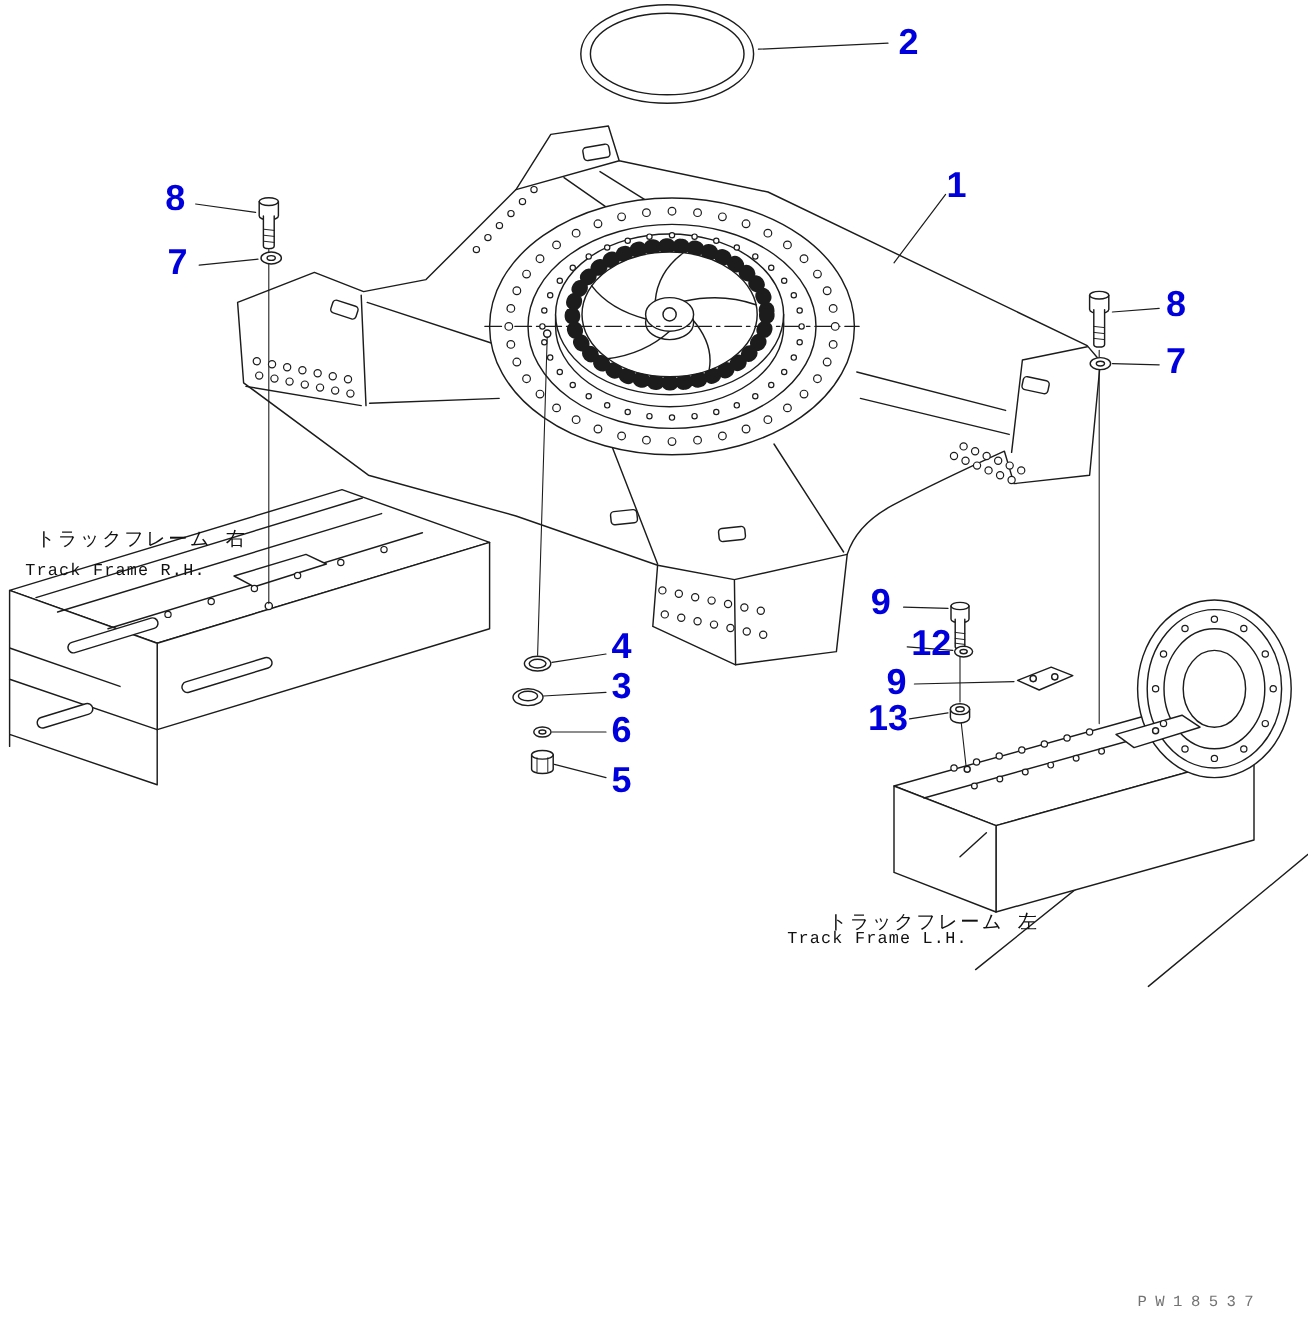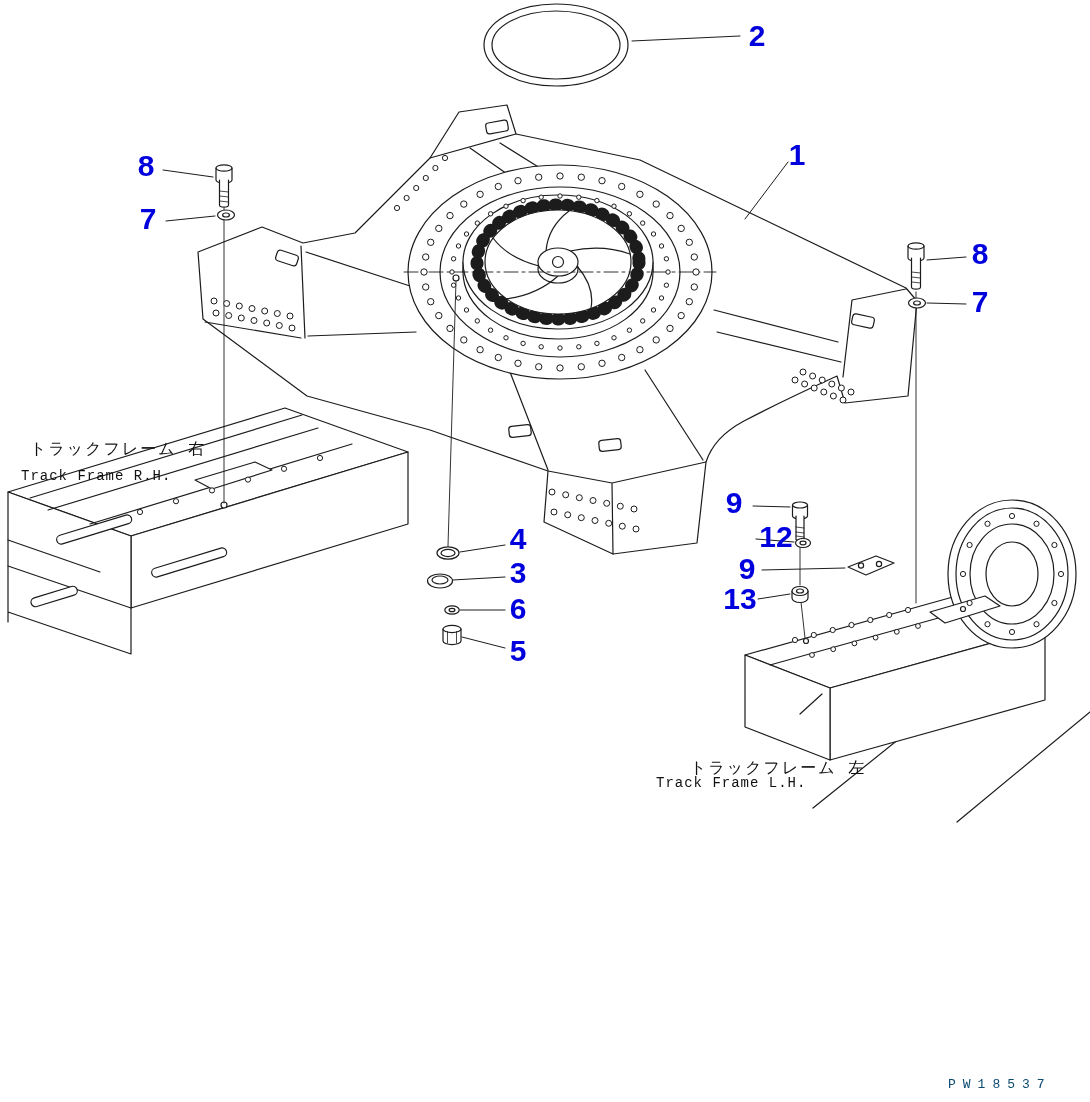--- a/index.html
+++ b/index.html
@@ -15,21 +15,21 @@
     color:var(--callout,#0000dd);
     user-select:none;
   }
   .t-label{
     position:absolute;color:#111;
     font-family:"Liberation Mono","DejaVu Sans Mono", monospace;
     font-size:16px;line-height:1;letter-spacing:2px;white-space:pre;margin-top:35px;
   }
   .t-label.en{letter-spacing:1px;font-size:14px;}
   .fig-code{
-    position:absolute;color:#0c4a6e;
+    position:absolute;color:#737373;
     font-family:"Liberation Mono","DejaVu Sans Mono", monospace;
     font-size:13px;letter-spacing:7px;white-space:pre;
   }
 </style>
 </head>
 <body>
 
 <div class="page">
 
   <svg width="1090" height="1102" viewBox="0 0 1090 1102">

